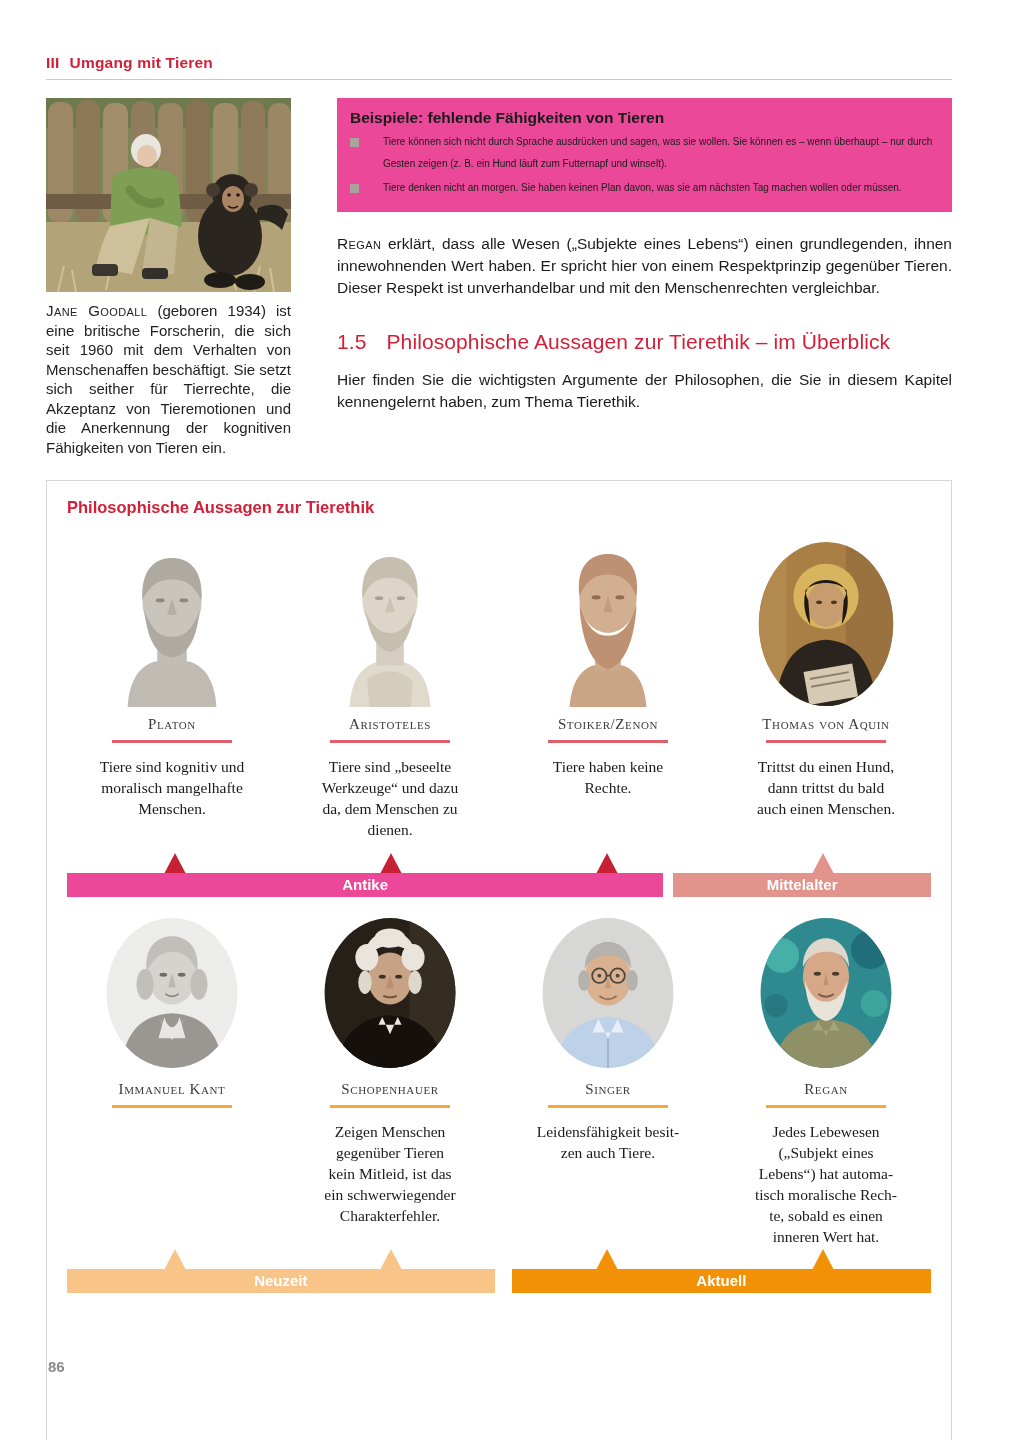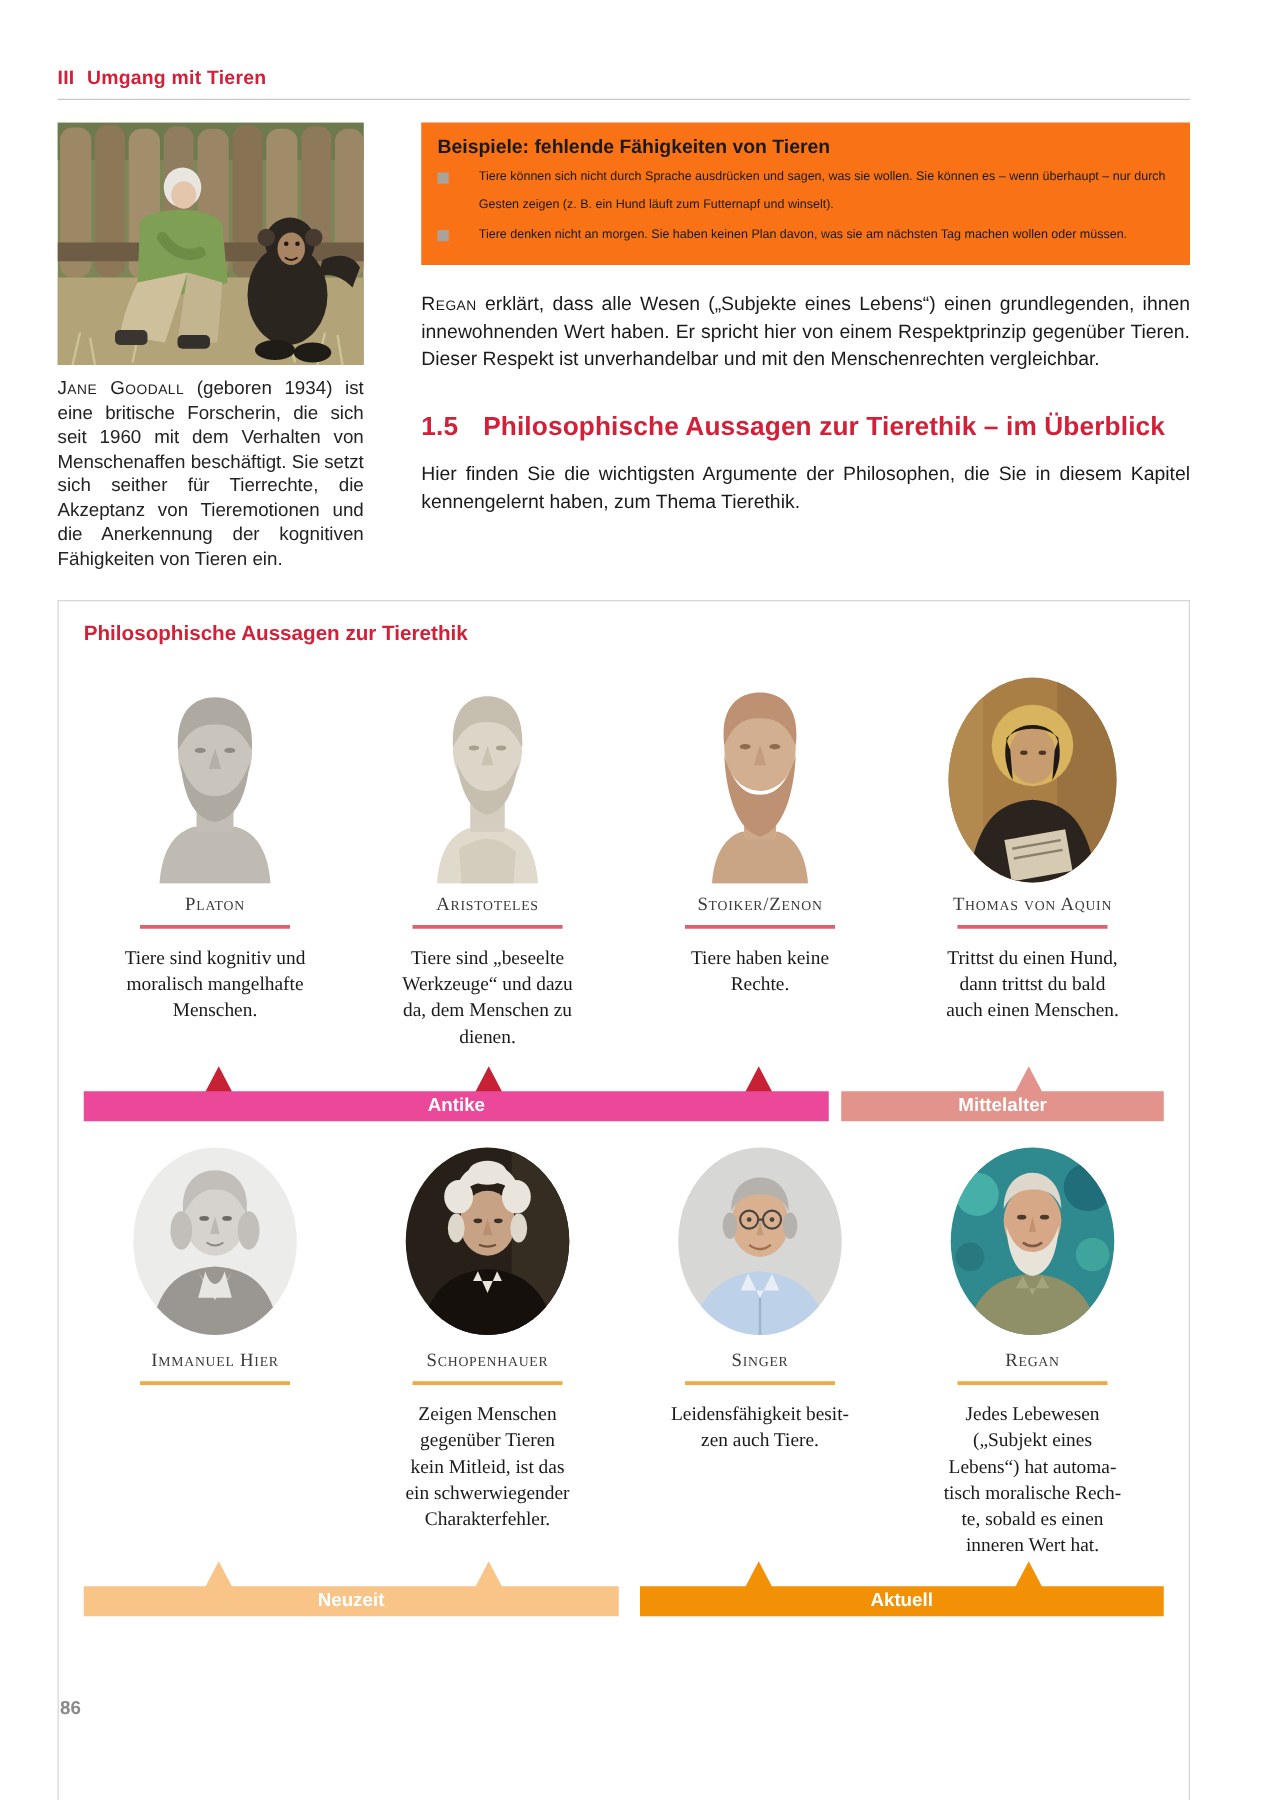--- a/index.html
+++ b/index.html
@@ -17,28 +17,28 @@
 
   
   .toprow { display:flex; gap:46px; margin-top:18px; }
   .leftcol { width:245px; flex:0 0 245px; }
   .rightcol { flex:1; }
 
   .photo { width:245px; height:194px; display:block; }
   .caption { margin-top:9px; font-size:15px; line-height:19.5px; text-align:justify; color:#222; }
   .sc { font-variant:small-caps; letter-spacing:.4px; }
 
-  .exbox { background:#f97316; padding:11px 15px 13px 13px; }
+  .exbox { background:#ec4899; padding:11px 15px 13px 13px; }
   .exbox h3 { font-size:15.5px; font-weight:bold; margin-bottom:4px; }
   .exitem { display:flex; gap:24px; font-size:10px; line-height:22px; margin-top:2px; }
   .sqbullet { flex:0 0 9px; width:9px; height:9px; background:#a9a39b; margin-top:7px; }
 
   .bodypara { margin-top:21px; font-size:15.5px; line-height:22px; text-align:justify; }
 
-  h2.section { margin-top:31px; color:#d32038; font-size:21px; font-weight:bold; letter-spacing:.1px; }
+  h2.section { margin-top:31px; color:#d32038; font-size:21px; font-weight:normal; letter-spacing:.1px; }
   h2.section .secnum { margin-right:20px; }
   .intro { margin-top:15px; font-size:15.5px; line-height:22px; text-align:justify; }
 
   
   .bigbox { margin-top:23px; border:1px solid #d6d6d6; padding:17px 20px 10px 20px; height:998px; }
   .bigbox h3 { color:#d32038; font-size:16.5px; font-weight:bold; margin-bottom:22px; }
 
   .philorow { display:grid; grid-template-columns:repeat(4,1fr); column-gap:8px; }
   .philorow.r1 { height:312px; }
   .philorow.r2 { height:330px; margin-top:20px; }
@@ -280,21 +280,21 @@
               <path d="M44 58 C40 30 56 20 70 20 C84 20 100 30 96 58 C90 40 80 36 70 36 C60 36 50 42 44 58 Z" fill="#c2bfba"></path>
               <ellipse cx="42" cy="70" rx="9" ry="16" fill="#c2bfba"></ellipse>
               <ellipse cx="98" cy="70" rx="9" ry="16" fill="#c2bfba"></ellipse>
               <ellipse cx="61" cy="60" rx="4" ry="2" fill="#6e6a64"></ellipse>
               <ellipse cx="80" cy="60" rx="4" ry="2" fill="#6e6a64"></ellipse>
               <path d="M70 58 L66 73 L74 73 Z" fill="#bcb9b4"></path>
               <path d="M63 80 q7 5 14 0" stroke="#8a8680" stroke-width="1.6" fill="none"></path>
             </g>
           </svg>
         </div>
-        <div class="pname">Immanuel Hier</div>
+        <div class="pname">Immanuel Kant</div>
         <div class="pline"></div>
       </div>
 
       <div class="card">
         <div class="portrait-zone">
           <svg width="136" height="152" viewBox="0 0 140 158">
             <defs>
                 <clipPath id="ovS">
                   <ellipse cx="70" cy="79" rx="68" ry="78"></ellipse>
                 </clipPath>

